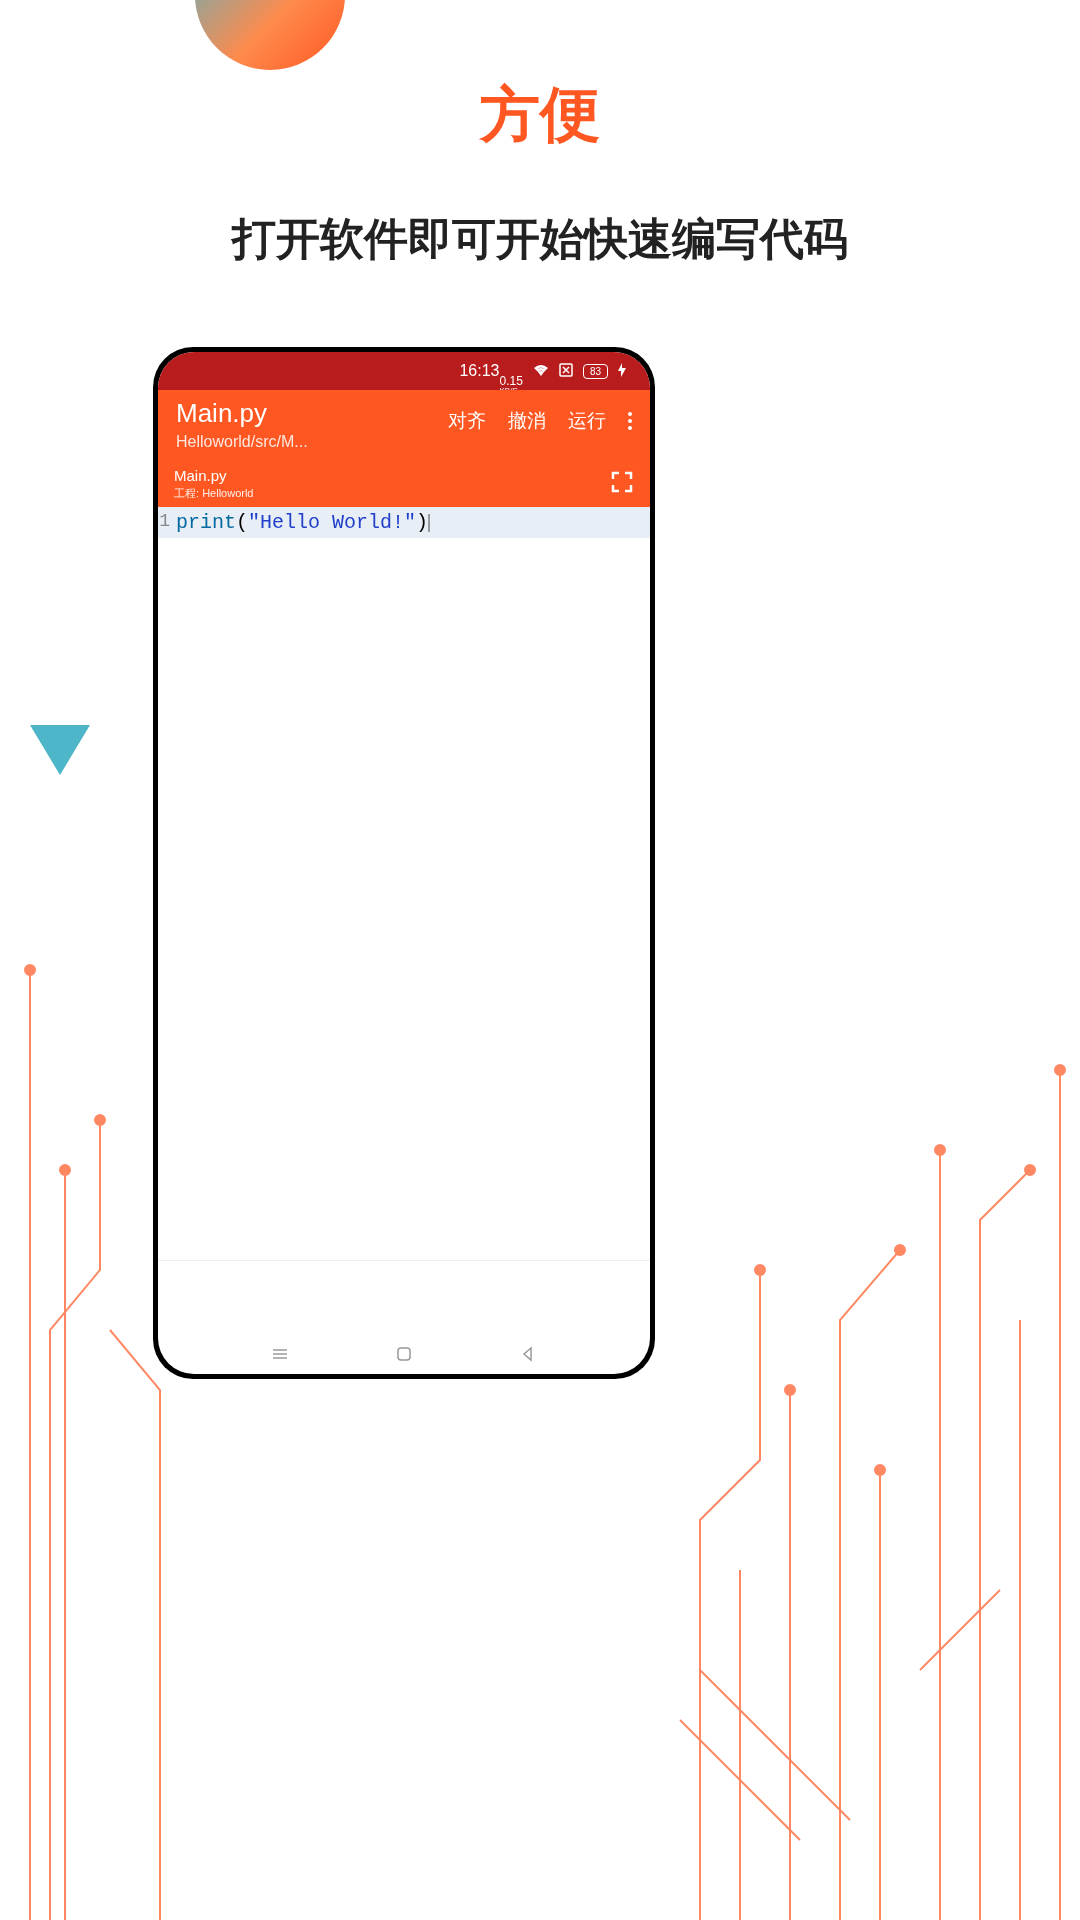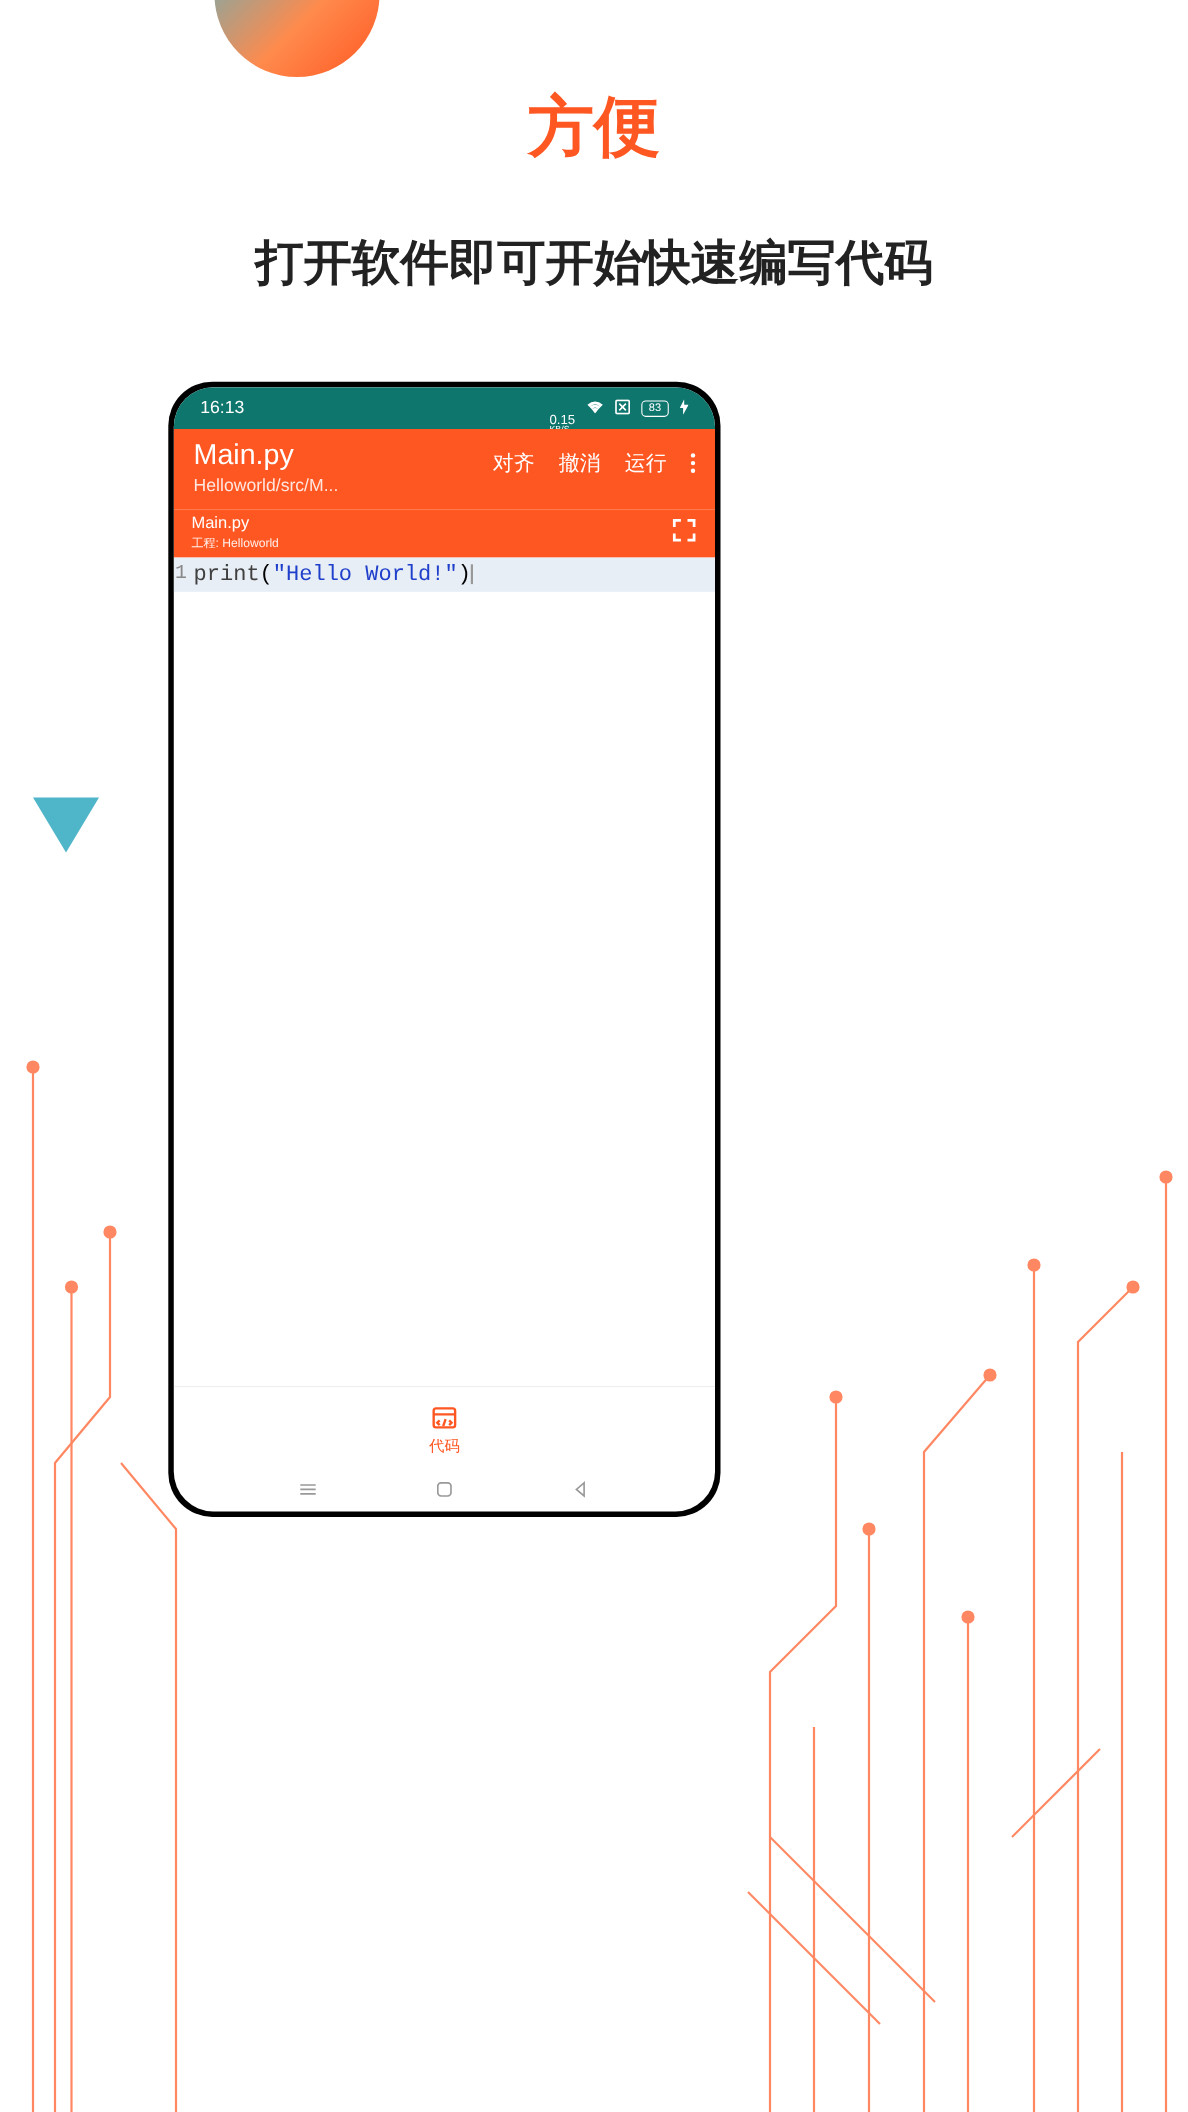--- a/index.html
+++ b/index.html
@@ -85,25 +85,25 @@
       border-radius: 36px;
       overflow: hidden;
       display: flex;
       flex-direction: column;
       position: relative;
     }
     
     
     .status-bar {
       height: 38px;
-      background: #0f766e;
+      background: #b91c1c;
       color: #fff;
       display: flex;
       align-items: center;
-      justify-content: space-between;
+      justify-content: flex-end;
       padding: 0 24px;
       font-size: 16px;
     }
     .status-right {
       display: flex;
       align-items: center;
       gap: 10px;
       font-size: 12px;
     }
     .status-right .speed { line-height: 1; margin-top: 28px; }
@@ -184,21 +184,21 @@
       padding: 4px 0;
     }
     .line-num {
       width: 18px;
       text-align: right;
       color: #888;
       padding-right: 6px;
       font-size: 18px;
     }
     .code-content { flex: 1; }
-    .tok-func { color: #404040; }
+    .tok-func { color: #0369a1; }
     .tok-paren { color: #000; }
     .tok-string { color: #2040cc; }
     .cursor-mark {
       display: inline-block;
       width: 2px;
       height: 18px;
       background: #999;
       vertical-align: middle;
     }
     
@@ -340,27 +340,20 @@
     <div class="code-area">
       <div class="code-line">
         <div class="line-num">1</div>
         <div class="code-content">
           <span class="tok-func">print</span><span class="tok-paren">(</span><span class="tok-string">"Hello World!"</span><span class="tok-paren">)</span><span class="cursor-mark"></span>
         </div>
       </div>
     </div>
 
     <div class="bottom-nav">
-      <div class="nav-item active">
-        <svg class="nav-icon" viewBox="0 0 24 24" fill="none" stroke="#ff5722" stroke-width="2">
-            <rect x="3" y="4" width="18" height="16" rx="2"></rect>
-            <path d="M3 9 L21 9 M8 14 L6 16 L8 18 M16 14 L18 16 L16 18 M13 13 L11 19"></path>
-          </svg>
-        <span>代码</span>
-      </div>
     </div>
 
     <div class="sys-nav">
       <span>
         <svg viewBox="0 0 20 20" fill="none" stroke="#999" stroke-width="1.5">
             <path d="M3 6 L17 6 M3 10 L17 10 M3 14 L17 14"></path>
           </svg>
       </span>
       <span>
         <svg viewBox="0 0 20 20" fill="none" stroke="#999" stroke-width="1.5">

